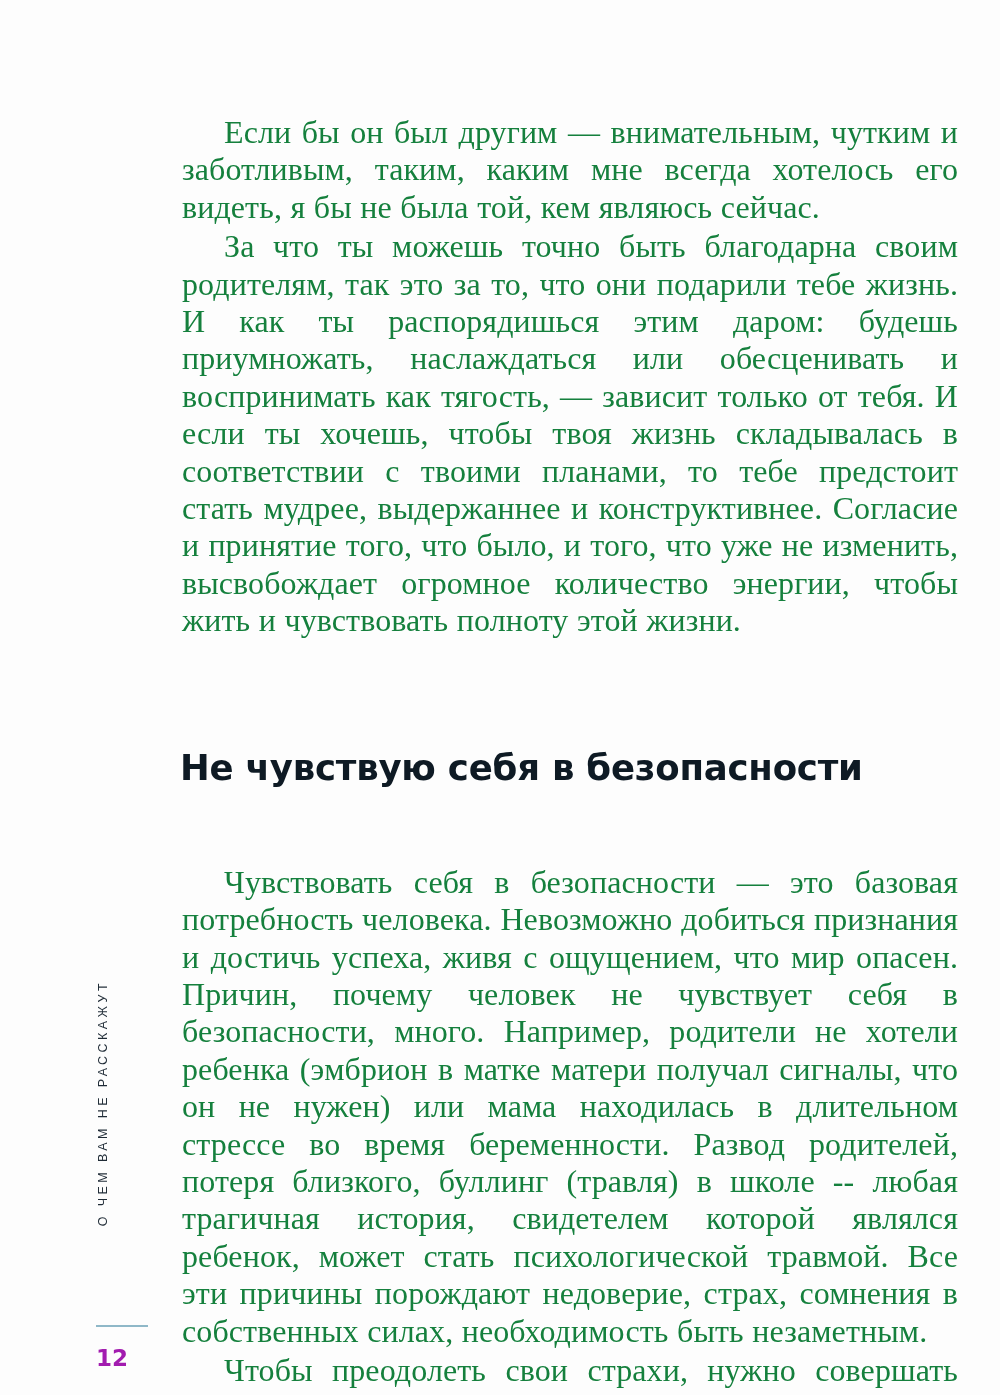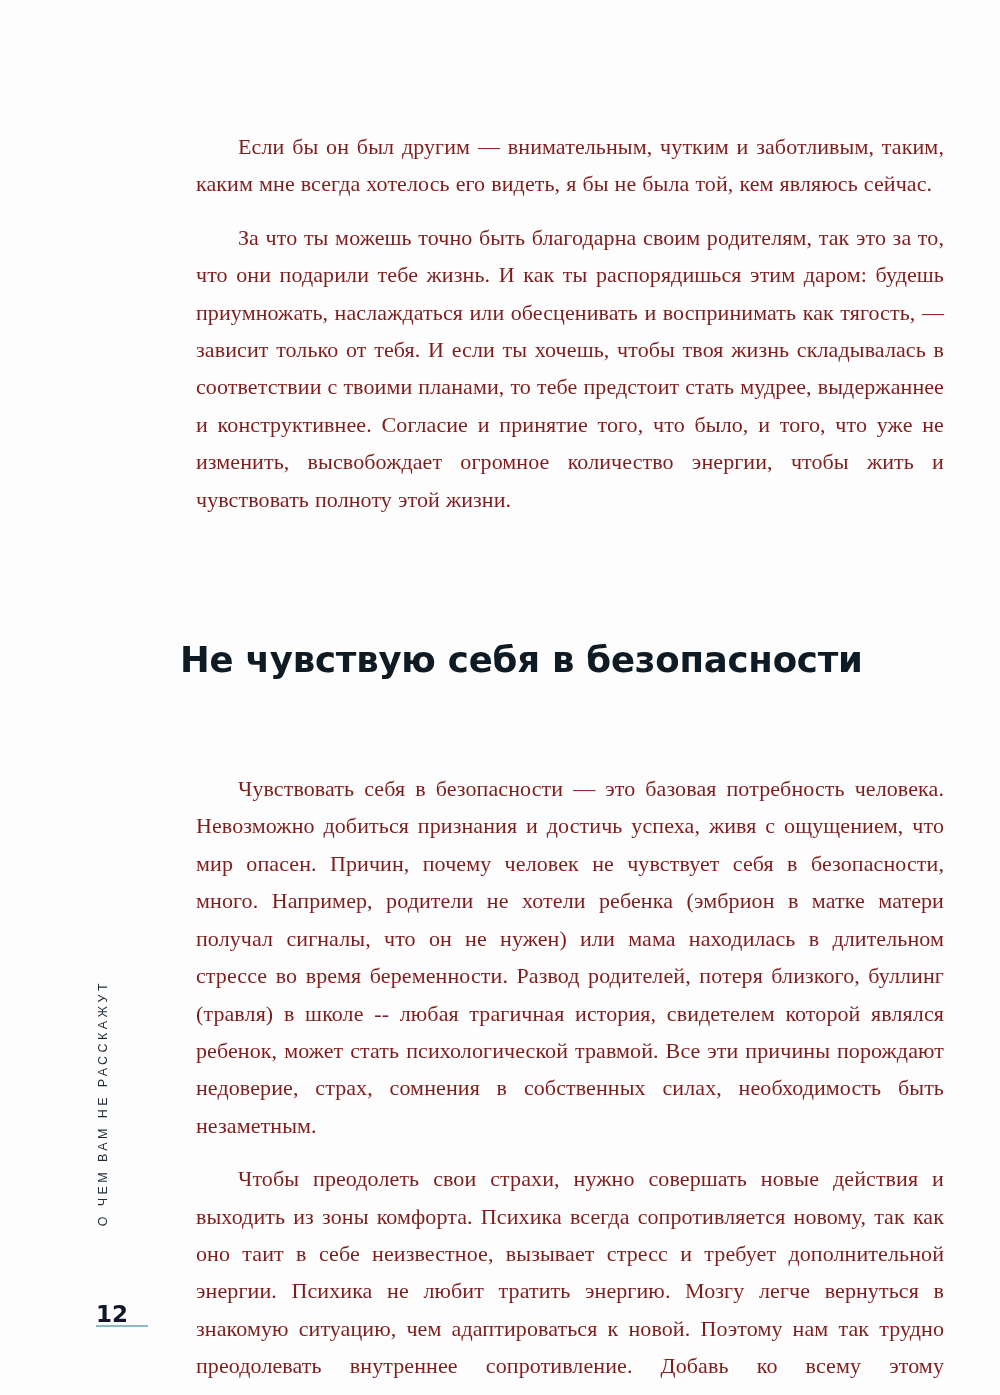--- a/index.html
+++ b/index.html
@@ -54,26 +54,26 @@
 
   
   .column {
     position: absolute;
     left: 180px;
     top: 112px;
     width: 780px;
   }
 
   p.body {
-    margin: 16px;
-    font-size: 22px;
+    margin: 2px;
+    font-size: 32px;
     line-height: 37.4px;
     text-align: justify;
     text-indent: 42px;
-    color: #7f1d1d;
+    color: #15803d;
     letter-spacing: 0.1px;
     word-spacing: 0.4px;
   }
 
   p.body + p.body { margin-top: 0; }
 
   h2.chapter-title {
     margin: 0;
     font-family: "DejaVu Sans", sans-serif;
     font-weight: bold;
@@ -83,25 +83,25 @@
     color: #0e1a24;
     letter-spacing: -0.2px;
   }
 
   .gap-before-title { height: 104px; }
   .gap-after-title  { height: 72px; }
 
   .page-number {
     position: absolute;
     left: 96px;
-    top: 1301px;
+    top: 1345px;
     font-family: "DejaVu Sans", sans-serif;
     font-weight: bold;
     font-size: 23px;
-    color: #0f172a;
+    color: #a21caf;
   }
 </style>
 </head>
 <body>
 
 <div class="page">
 
   <div class="running-head">
     <span class="rh-text">О ЧЕМ ВАМ НЕ РАССКАЖУТ</span>
   </div>

